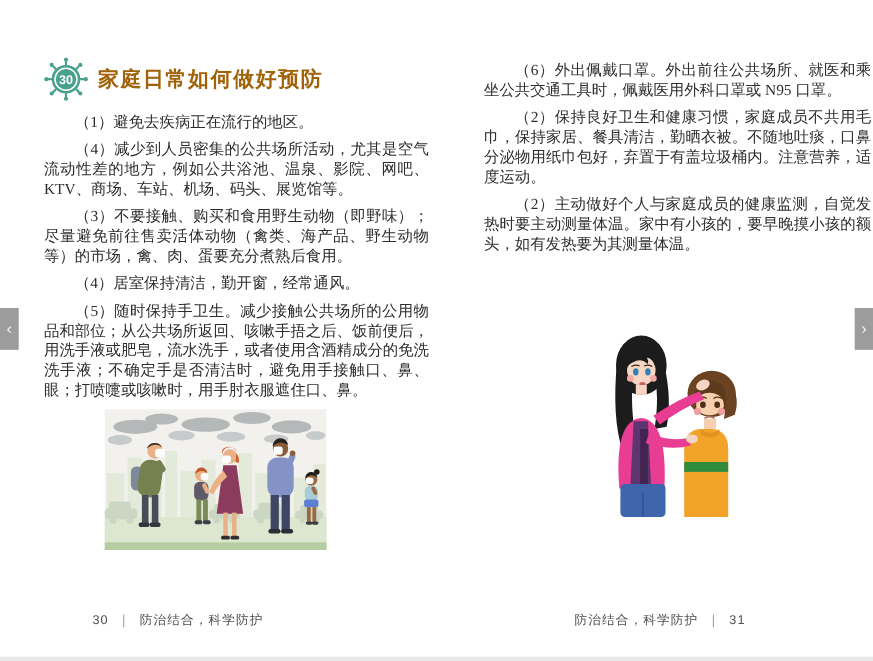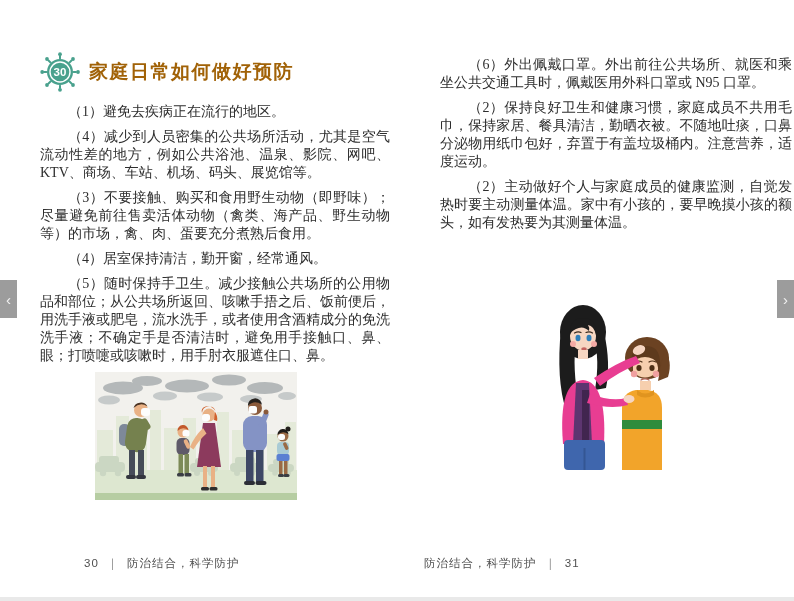--- a/index.html
+++ b/index.html
@@ -31,21 +31,21 @@
     text-align:justify;text-indent:2em;margin:0 0 7px 0;
   }
   .illo{display:block;}
   .illo-left{margin:2px 0 0 55px;}
   .illo-right{margin:66px 0 0 98px;}
   .footer{
     position:absolute;top:556px;font-family:"Liberation Sans",sans-serif;
     font-size:11.5px;color:#4f4f4f;letter-spacing:1px;
   }
   .footer-left{left:40px;margin-left:44px;}
-  .footer-right{left:424px;width:352px;text-align:left;}
+  .footer-right{left:424px;width:352px;text-align:center;}
   .footer .sep{margin:0 8px;color:#7a7a7a;}
 </style>
 </head>
 <body>
 
 <div class="page page-left">
   <div class="heading">
     <svg class="badge" viewBox="0 0 40 40">
       <g stroke="#49a18d" stroke-width="2" stroke-linecap="round">
         <line x1="33.5" y1="20" x2="36" y2="20"></line>

